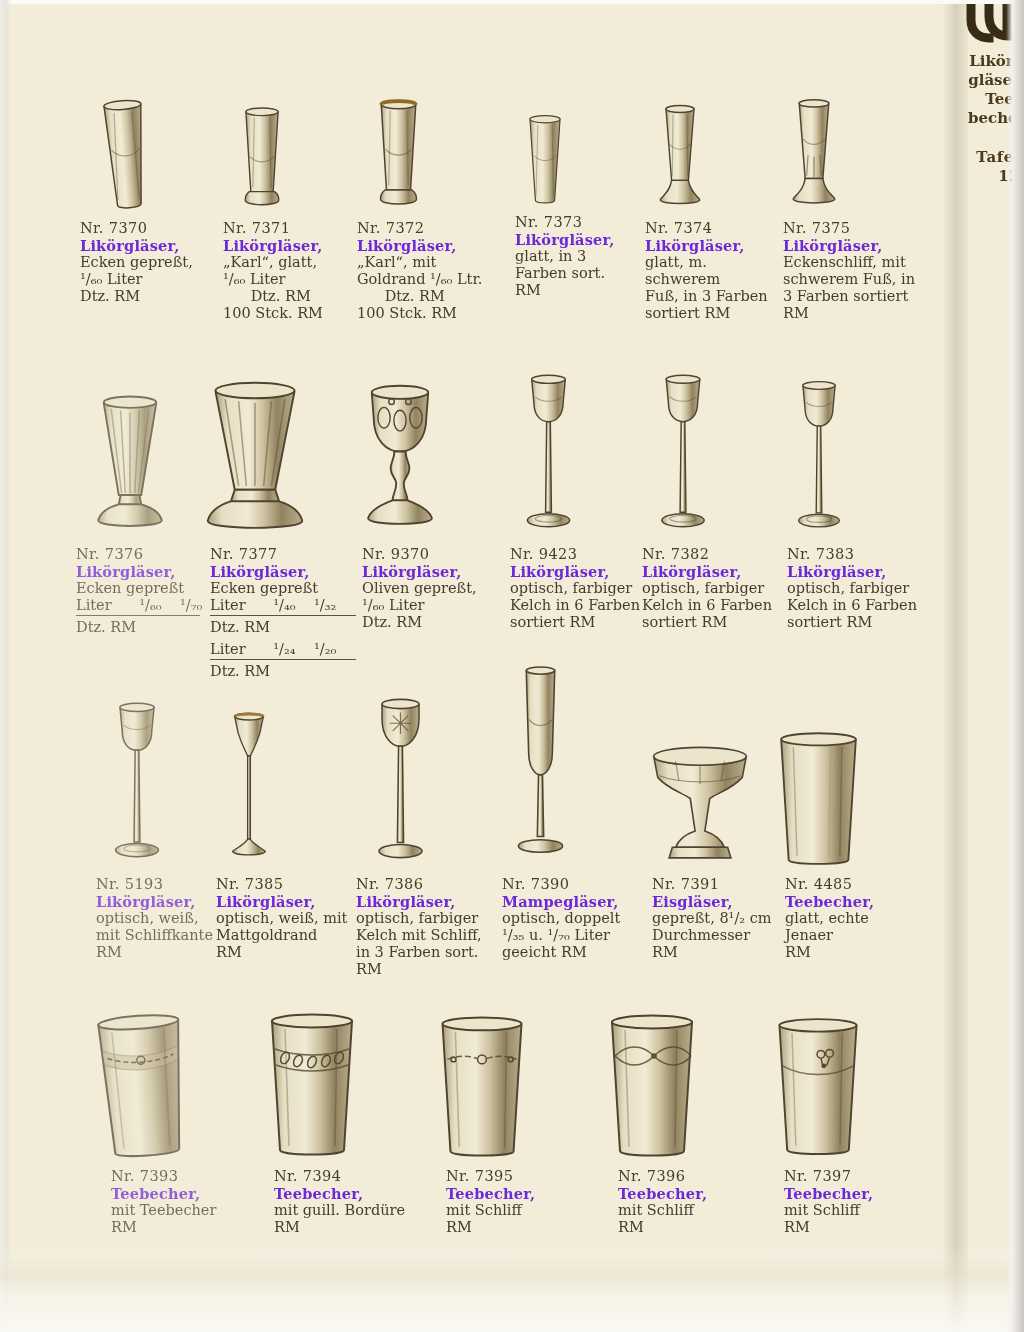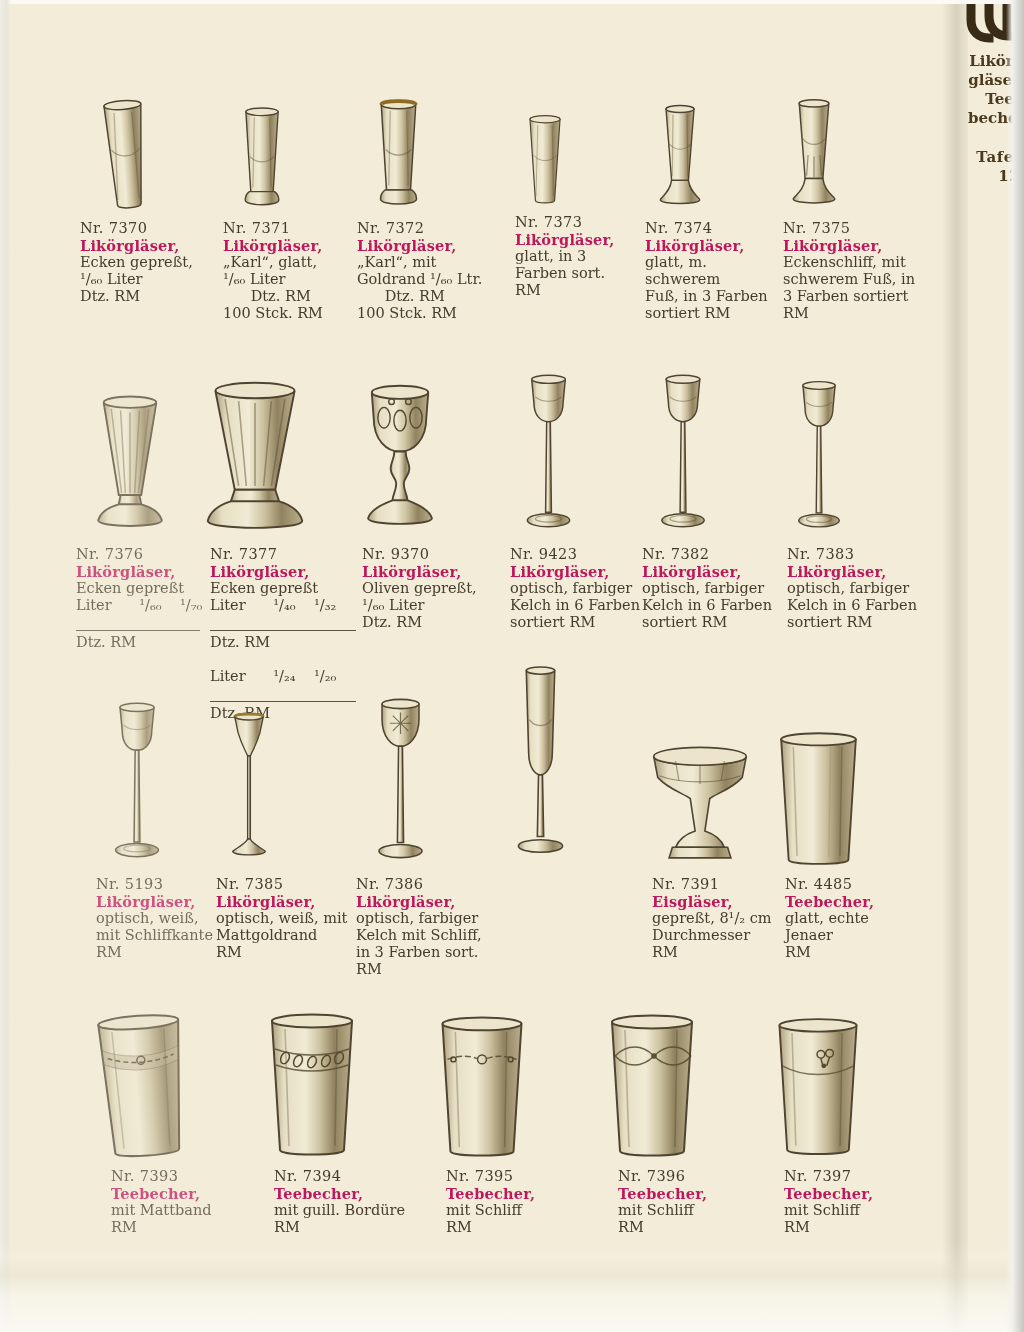--- a/index.html
+++ b/index.html
@@ -25,23 +25,23 @@
   #mplate .mline{letter-spacing:.5px;}
   #mnum{padding-right:10px;}
   #logo{position:absolute;left:962px;top:-10px;}
 
   
   .cell{position:absolute;}
   .art{display:flex;align-items:flex-end;overflow:visible;}
   .glass{display:block;overflow:visible;}
   .cap{margin-top:6px;font-size:14.5px;line-height:17px;}
   .nr{letter-spacing:.4px;}
-  .nm{font-weight:bold;color:#be185d;letter-spacing:.2px;}
+  .nm{font-weight:bold;color:#6d28d9;letter-spacing:.2px;}
   .ds{white-space:pre-wrap;}
-  .ruled{white-space:pre;border-bottom:1.4px solid #5b5240;padding-bottom:16px;margin-bottom:3px;}
+  .ruled{white-space:pre;border-bottom:1.4px solid #5b5240;padding-bottom:1px;margin-bottom:3px;}
   .faded{opacity:.72;filter:blur(.2px);}
 
   
   svg .s{stroke:#4f4431;stroke-width:2;fill:url(#sh);}
   svg .rim{fill:#ece5cb;stroke:#4f4431;stroke-width:2;}
   svg .ln{stroke:#5e5138;fill:none;stroke-width:1.6;}
   svg .dec{stroke:#55482f;fill:none;stroke-width:1.5;}
   #defs{position:absolute;width:0;height:0;overflow:hidden;}
 </style>
 </head>
@@ -335,21 +335,21 @@
       <svg class="glass" style="width:106px;height:164px;margin-left:-8px" viewBox="0 0 110 170" aria-label="large footed faceted cup">
           <use href="#sy-fac2"></use>
         </svg>
     </div>
     <div class="cap">
       <div class="nr">Nr. 7377</div>
       <div class="nm">Likörgläser,</div>
       <div class="ds">Ecken gepreßt</div>
       <div class="ruled" style="width:146px">Liter      ¹/₄₀    ¹/₃₂</div>
       <div class="ds">Dtz. RM</div>
-      <div class="ruled" style="width:146px;margin-top:17px">Liter      ¹/₂₄    ¹/₂₀</div>
+      <div class="ruled" style="width:146px;margin-top:5px">Liter      ¹/₂₄    ¹/₂₀</div>
       <div class="ds">Dtz. RM</div>
     </div>
   </div>
 
   <div class="cell" style="left:362px;top:366px;width:140px">
     <div class="art" style="height:174px">
       <svg class="glass" style="width:94px;height:160px;margin-left:-9px" viewBox="0 0 100 170" aria-label="olive-cut goblet">
           <use href="#sy-gob"></use>
         </svg>
     </div>
@@ -452,20 +452,27 @@
 RM</div>
     </div>
   </div>
 
   <div class="cell" style="left:502px;top:662px;width:148px">
     <div class="art" style="height:208px">
       <svg class="glass" style="width:79px;height:206px;margin-left:-1px" viewBox="0 0 100 260" aria-label="tall flute glass">
           <use href="#sy-flute"></use>
         </svg>
     </div>
+    <div class="cap">
+      <div class="nr">Nr. 7390</div>
+      <div class="nm">Mampegläser,</div>
+      <div class="ds">optisch, doppelt
+¹/₃₅ u. ¹/₇₀ Liter
+geeicht RM</div>
+    </div>
   </div>
 
   <div class="cell" style="left:652px;top:662px;width:145px">
     <div class="art" style="height:208px">
       <svg class="glass" style="width:114px;height:130px;margin-left:-9px" viewBox="0 0 140 160" aria-label="pressed pedestal ice bowl">
           <use href="#sy-ped"></use>
         </svg>
     </div>
     <div class="cap">
       <div class="nr">Nr. 7391</div>
@@ -493,21 +500,21 @@
 
   <div class="cell faded" style="left:111px;top:1000px;width:150px">
     <div class="art" style="height:162px">
       <svg class="glass" style="width:110px;height:150px;margin-left:-18px;transform:rotate(-4deg);transform-origin:50% 100%" viewBox="0 0 110 150" aria-label="tea tumbler with matt band">
           <use href="#sy-teamatt"></use>
         </svg>
     </div>
     <div class="cap">
       <div class="nr">Nr. 7393</div>
       <div class="nm">Teebecher,</div>
-      <div class="ds">mit Mattband
+      <div class="ds">mit Teebecher
 RM</div>
     </div>
   </div>
 
   <div class="cell" style="left:274px;top:1000px;width:155px">
     <div class="art" style="height:162px">
       <svg class="glass" style="width:110px;height:152px;margin-left:-17px" viewBox="0 0 110 150" aria-label="tea tumbler with guilloche border">
           <use href="#sy-teaguil"></use>
         </svg>
     </div>

